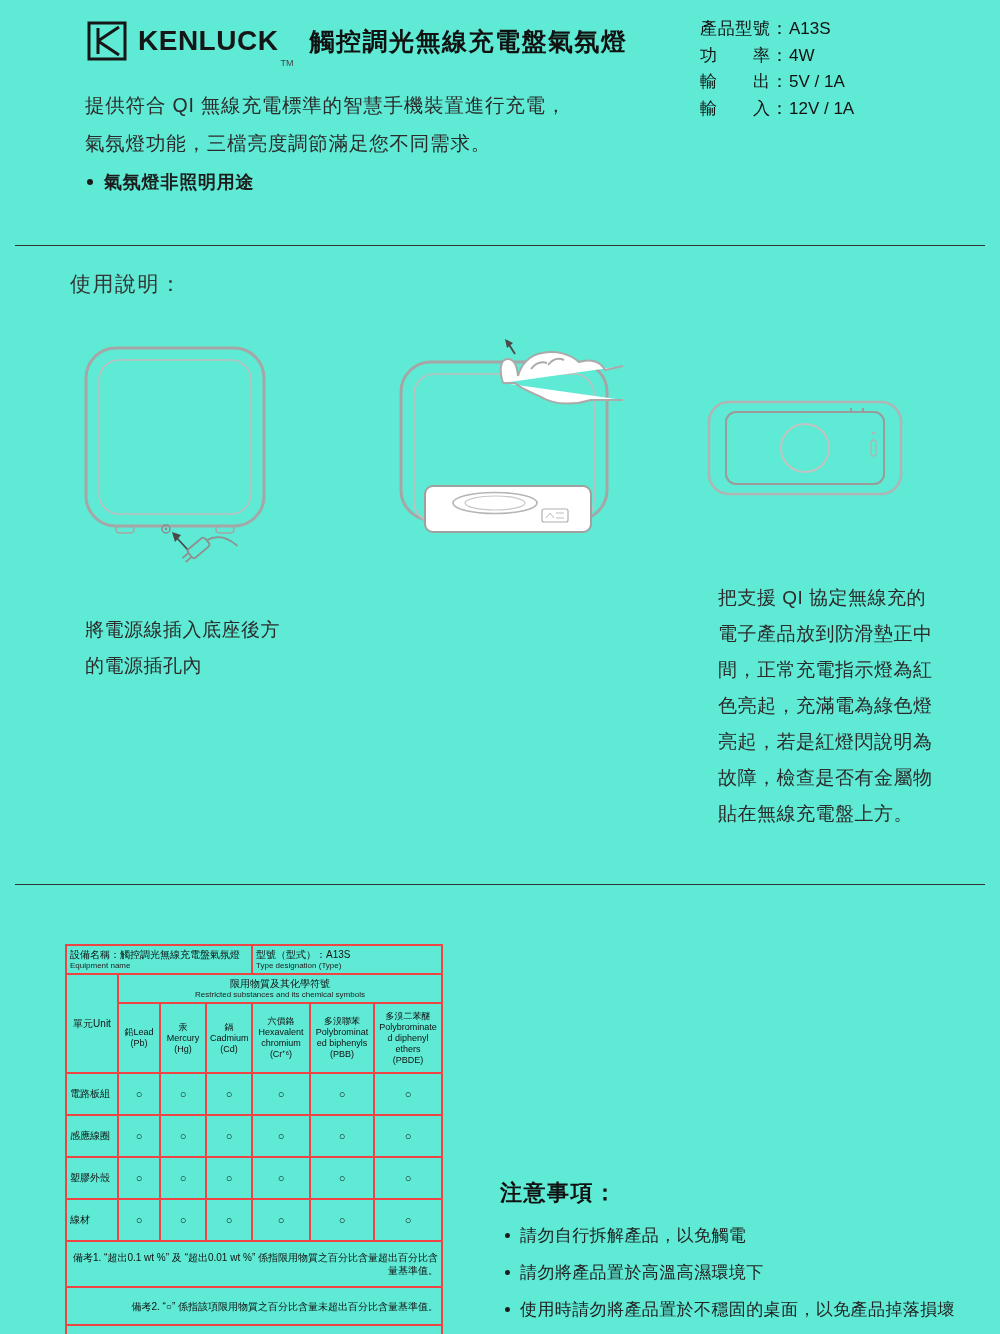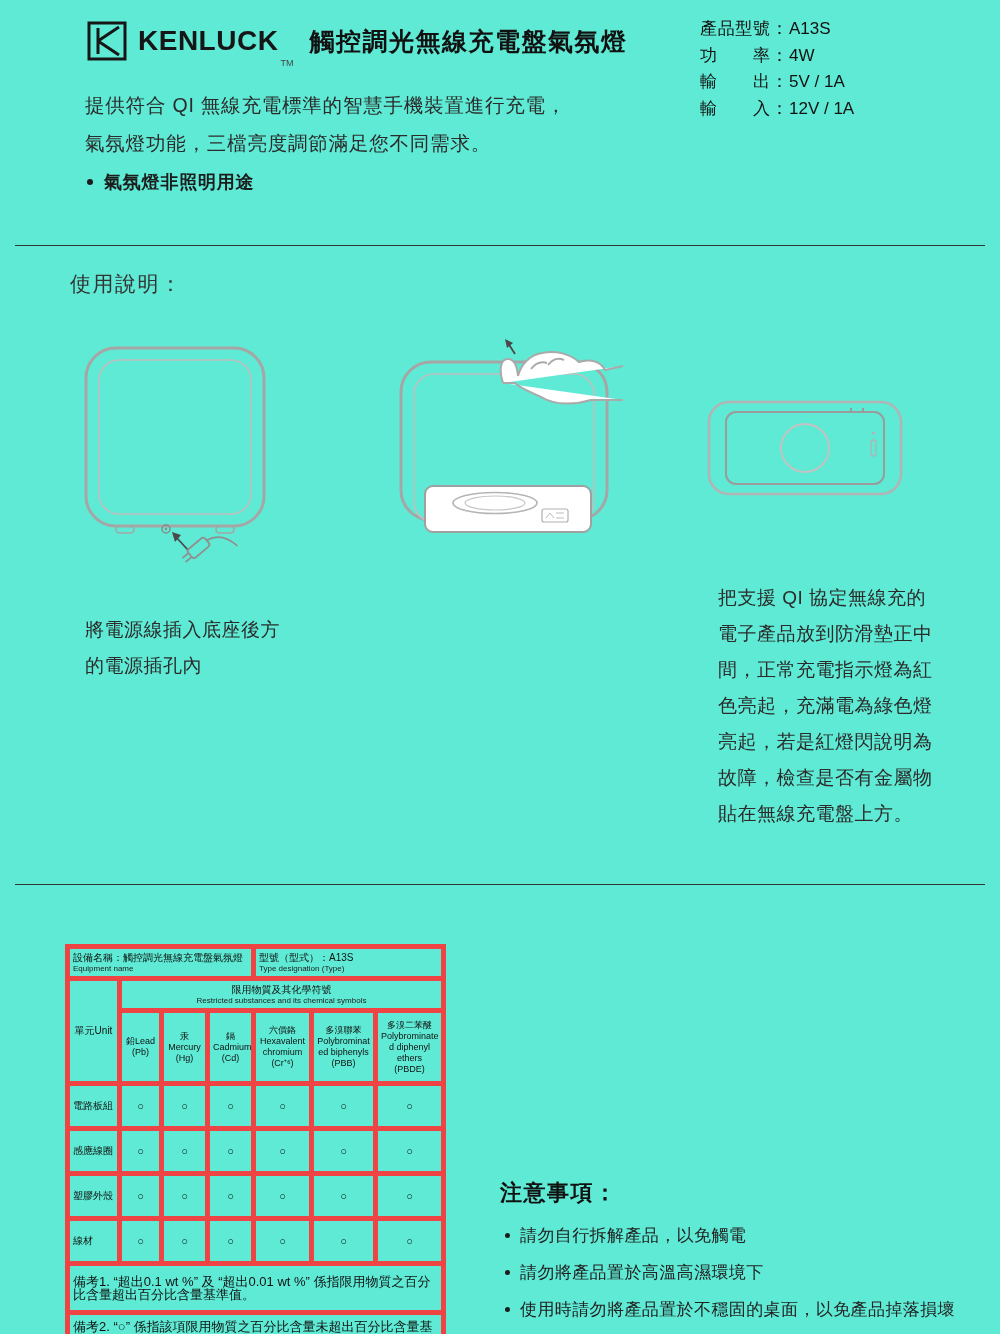--- a/index.html
+++ b/index.html
@@ -32,30 +32,30 @@
   .fig2{left:395px;top:336px;}
   .fig3{left:705px;top:398px;}
   .step{position:absolute;font-size:19px;line-height:36px;color:#2b2b2b;letter-spacing:.5px;}
   .step-title{font-weight:700;color:#171717;}
   .step-note{font-weight:700;color:#171717;margin-top:14px;}
   .step-c1{left:85px;top:580px;width:250px;margin-top:32px;}
   .step-c2{left:420px;top:580px;width:260px;}
   .step-c3{left:718px;top:580px;width:260px;}
   
   .rohs{position:absolute;left:65px;top:944px;width:376px;border-collapse:collapse;table-layout:fixed;color:#111;}
-  .rohs td{border:5px solid #ef4444;padding:2px 3px;vertical-align:middle;}
+  .rohs td{border:2px solid #ef4444;padding:2px 3px;vertical-align:middle;}
   .cell-cn{font-size:10px;line-height:13px;}
   .cell-en{font-size:8px;line-height:10px;color:#222;}
   .t-left{text-align:left;}
   .t-center{text-align:center;}
   .sub-head{font-size:9px;line-height:11px;text-align:center;height:64px;}
   .unit-cell{font-size:10px;text-align:center;}
   .row-name{font-size:10px;text-align:left;height:36px;}
   .circle-cell{font-size:11px;text-align:center;color:#111;}
-  .note-cell{font-size:13px;line-height:13px;text-align:left;padding:5px 5px;}
+  .note-cell{font-size:10px;line-height:13px;text-align:right;padding:5px 5px;}
   .note-h1{height:40px;} .note-h2{height:32px;} .note-h3{height:32px;}
   
   .ncc{position:absolute;left:470px;top:938px;width:522px;font-size:16.5px;line-height:31px;text-align:justify;color:#222;letter-spacing:.2px;}
   .att-title{position:absolute;left:500px;top:1178px;font-size:22px;font-weight:700;color:#111;letter-spacing:1.5px;}
   .att-list{position:absolute;left:505px;top:1224px;font-size:17px;color:#222;letter-spacing:.4px;}
   .att-item{display:flex;align-items:center;height:22px;margin-bottom:15px;}
 </style>
 </head>
 <body>
 

